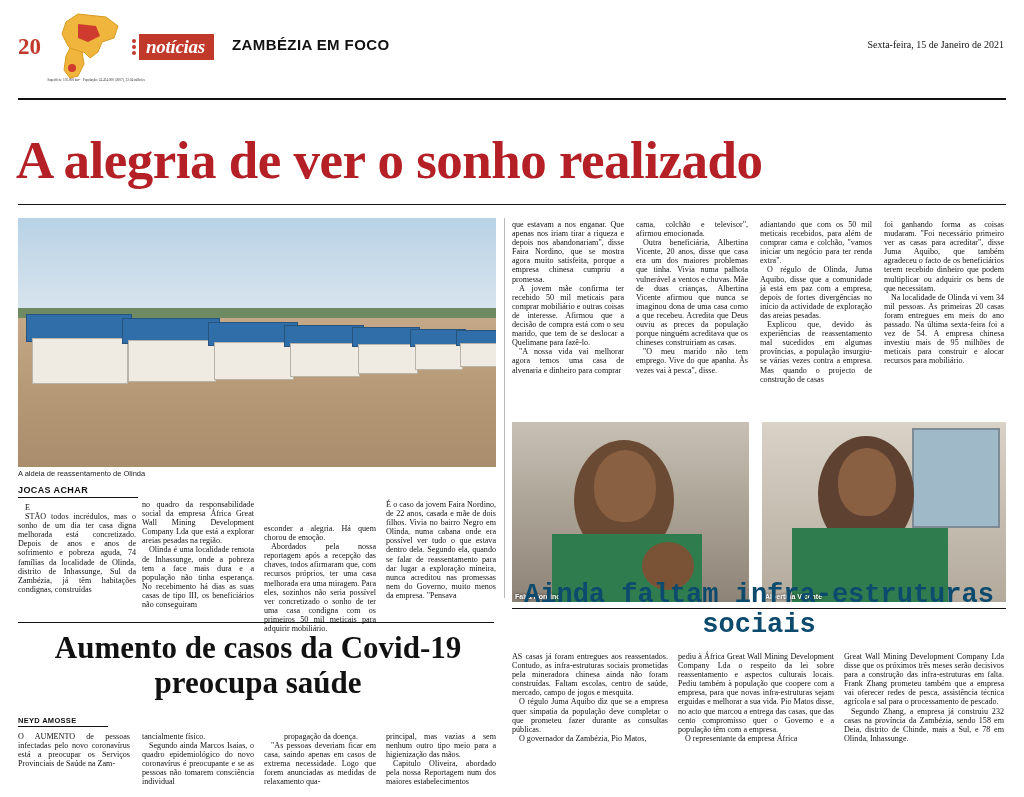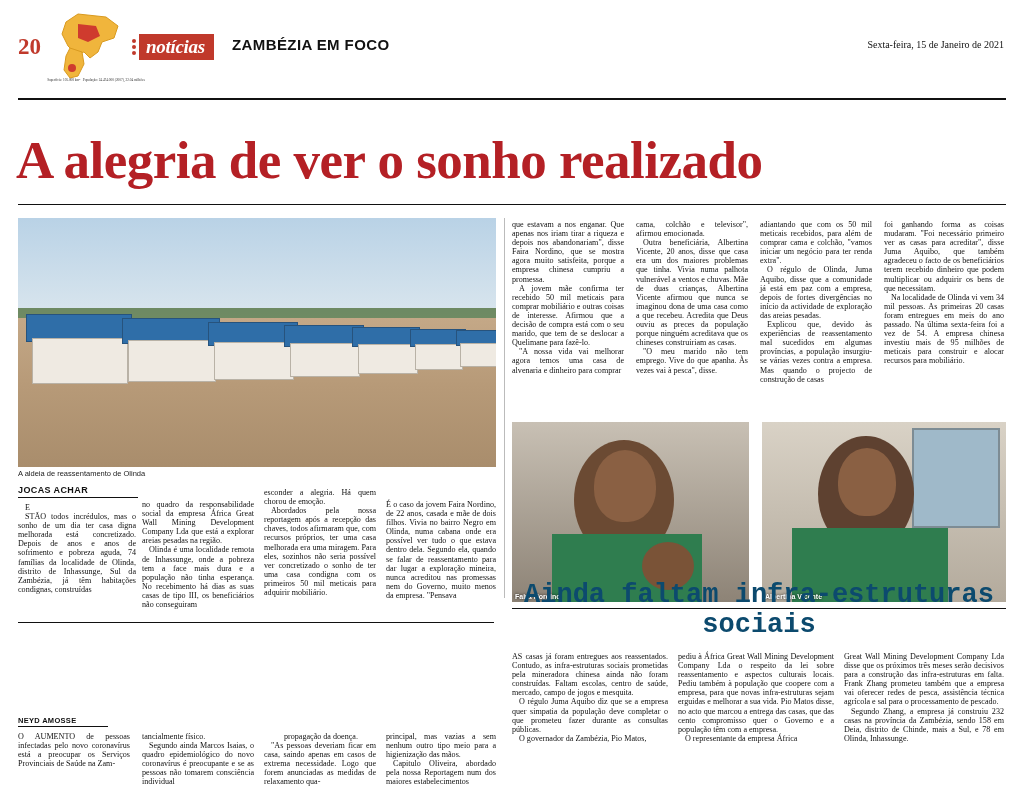--- a/index.html
+++ b/index.html
@@ -390,21 +390,21 @@
       <p style="text-indent: 0px;"></p>
       <p>    E</p>
       <p>    STÃO todos incrédulos, mas o sonho de um dia ter casa digna melhorada está concretizado. Depois de anos e anos de sofrimento e pobreza aguda, 74 famílias da localidade de Olinda, distrito de Inhassunge, Sul da Zambézia, já têm habitações condignas, construídas</p>
       <p>  </p>
     </div>
 
   <div class="col" style="left:142px; top:500px; width:112px;">
       <p style="text-indent: 0px;">no quadro da responsabilidade social da empresa África Great Wall Mining Development Company Lda que está a explorar areias pesadas na região.</p>
       <p>Olinda é uma localidade remota de Inhassunge, onde a pobreza tem a face mais dura e a população não tinha esperança. No recebimento há dias as suas casas de tipo III, os beneficiários não conseguiram</p>
     </div>
-  <div class="col" style="left:264px; top:488px; width:112px;">
+  <div class="col" style="left:264px; top:524px; width:112px;">
       <p style="text-indent: 0px;">esconder a alegria. Há quem chorou de emoção.</p>
       <p>Abordados pela nossa reportagem após a recepção das chaves, todos afirmaram que, com recursos próprios, ter uma casa melhorada era uma miragem. Para eles, sozinhos não seria possível ver concretizado o sonho de ter uma casa condigna com os primeiros 50 mil meticais para adquirir mobiliário.</p>
     </div>
   <div class="col" style="left:386px; top:500px; width:110px;">É o caso da jovem Faira Nordino, de 22 anos, casada e mãe de dois filhos. Vivia no bairro Negro em Olinda, numa cabana onde era possível ver tudo o que estava dentro dela. Segundo ela, quando se falar de reassentamento para dar lugar a exploração mineira, nunca acreditou nas promessas nem do Governo, muito menos da empresa. "Pensava</div>
 
   <div class="col" style="left:512px; top:220px; width:112px;">
       <p style="text-indent: 0px;">que estavam a nos enganar. Que apenas nos iriam tirar a riqueza e depois nos abandonariam", disse Faira Nordino, que se mostra agora muito satisfeita, porque a empresa chinesa cumpriu a promessa.</p>
       <p>A jovem mãe confirma ter recebido 50 mil meticais para comprar mobiliário e outras coisas de interesse. Afirmou que a decisão de compra está com o seu marido, que tem de se deslocar a Quelimane para fazê-lo.</p>
       <p>"A nossa vida vai melhorar agora temos uma casa de alvenaria e dinheiro para comprar</p>
     </div>
@@ -435,20 +435,21 @@
   <div class="portrait" style="left:762px; top:422px; width:244px; height:180px;">
     <div class="pt-wall" style="background:linear-gradient(#d9d2c6,#b3aa9c);"></div>
     <div style="position:absolute; left:150px; top:6px; width:84px; height:96px; background:#9fb9c9; border:2px solid #7d8c94;"></div>
     <div class="blob" style="left:56px; top:14px; width:96px; height:116px; background:#5e4130;"></div>
     <div class="blob" style="left:76px; top:26px; width:58px; height:68px; background:#8a6043; border-radius:50% 50% 45% 45%;"></div>
     <div style="position:absolute; left:30px; top:106px; width:156px; height:76px; background:#2f7d4f;"></div>
     <div class="pt-label">Albertina Vicente</div>
   </div>
 
   <div class="sub-rule"></div>
+  <div class="subhead">Aumento de casos da Covid-19 preocupa saúde</div>
   <div class="sub-byline">NEYD AMOSSE</div>
   <div class="sub-byline-rule"></div>
 
   <div class="col" style="left:18px;  top:732px; width:112px;">O AUMENTO de pessoas infectadas pelo novo coronavírus está a preocupar os Serviços Provinciais de Saúde na Zam-</div>
   <div class="col" style="left:142px; top:732px; width:112px;">
       <p style="text-indent: 0px;">tancialmente físico.</p>
       <p>Segundo ainda Marcos Isaias, o quadro epidemiológico do novo coronavírus é preocupante e se as pessoas não tomarem consciência individual</p>
     </div>
   <div class="col" style="left:264px; top:732px; width:112px;">
       <p style="text-indent: 0px; padding-left: 20px;">propagação da doença.</p>

